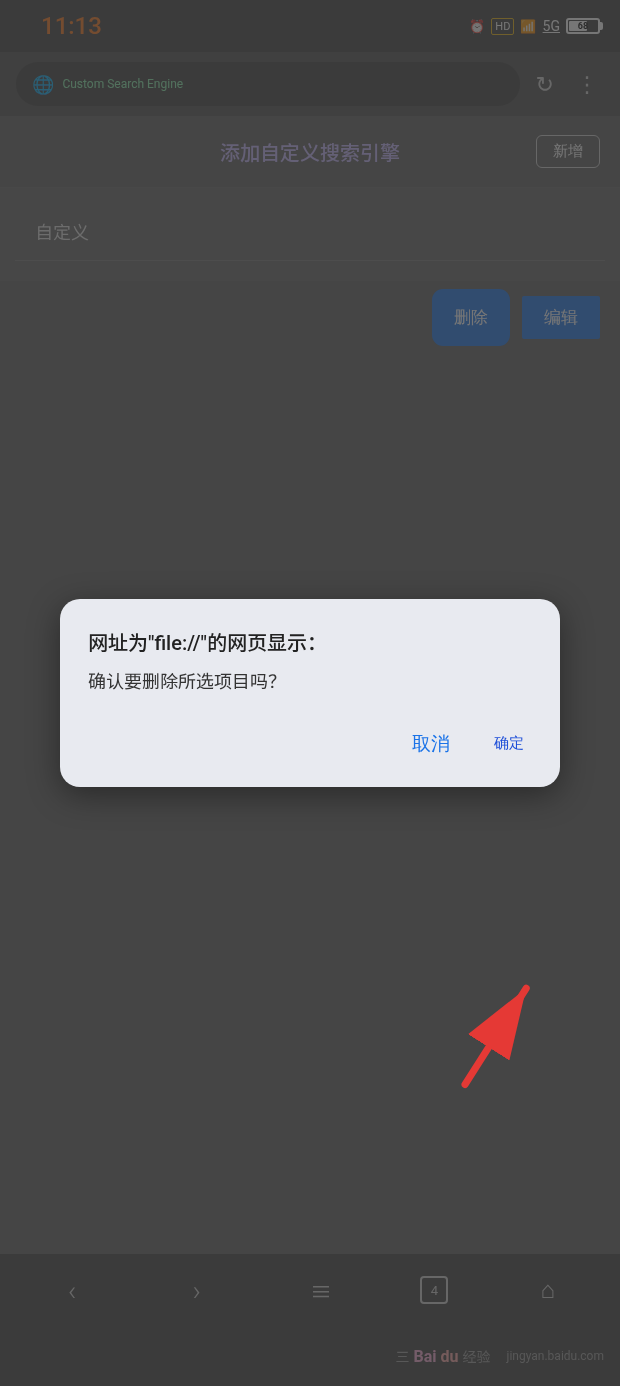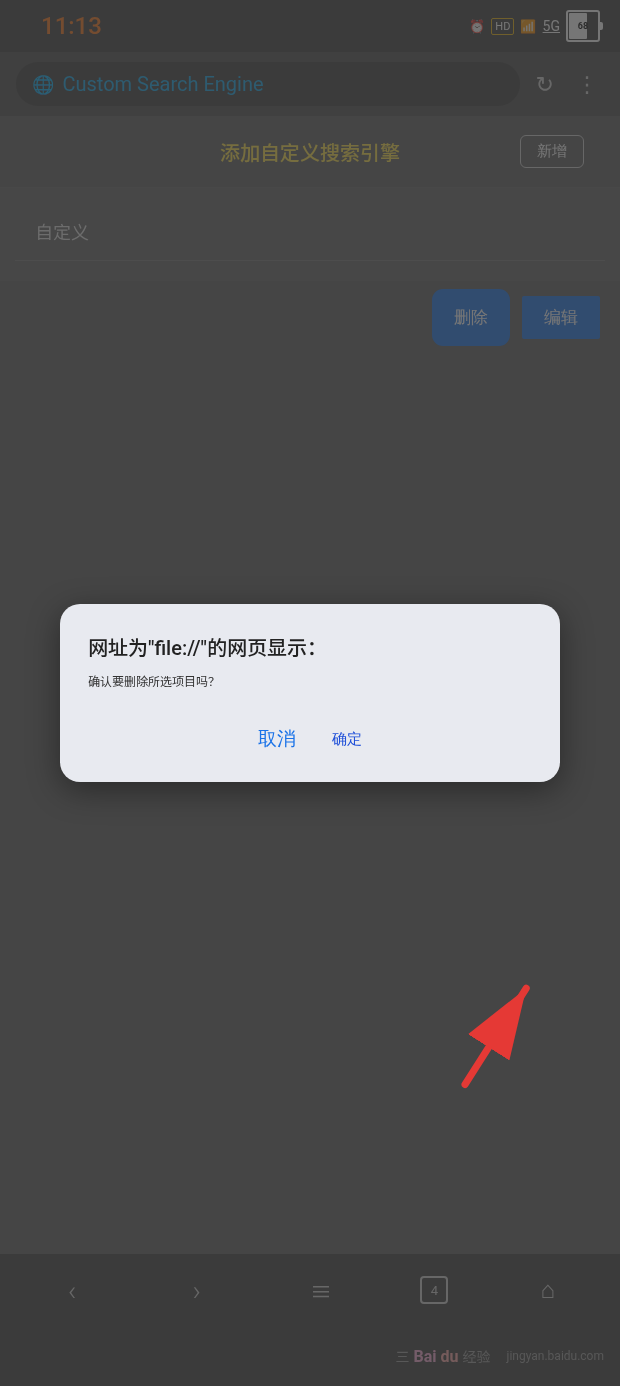--- a/index.html
+++ b/index.html
@@ -36,21 +36,21 @@
     .status-icon {
       color: #fff;
       font-size: 13px;
     }
     .battery-icon {
       display: inline-flex;
       align-items: center;
       border: 2px solid #fff;
       border-radius: 3px;
       width: 34px;
-      height: 32px;
+      height: 16px;
       position: relative;
       padding: 1px;
     }
     .battery-icon::after {
       content: '';
       position: absolute;
       right: -5px;
       top: 50%;
       transform: translateY(-50%);
       width: 3px;
@@ -91,49 +91,49 @@
       display: flex;
       align-items: center;
       padding: 0 16px;
       gap: 8px;
     }
     .globe-icon {
       color: #aaa;
       font-size: 18px;
     }
     .address-text {
-      color: #0ea5e9;
-      font-size: 20px;
+      color: #86efac;
+      font-size: 12px;
       flex: 1;
     }
     .browser-action-btn {
       color: #ccc;
       font-size: 22px;
       padding: 6px;
       cursor: pointer;
     }
 
     
     .page-header {
       background: #5a5a5a;
       height: 72px;
       display: flex;
       align-items: center;
       justify-content: center;
       position: relative;
       border-bottom: 1px solid #666;
     }
     .page-title {
-      color: #fde047;
+      color: #c4b5fd;
       font-size: 20px;
       font-weight: 500;
     }
     .add-button {
       position: absolute;
-      right: 36px;
+      right: 20px;
       background: transparent;
       border: 1.5px solid #ccc;
       border-radius: 6px;
       color: #fff;
       font-size: 15px;
       padding: 6px 16px;
       cursor: pointer;
     }
 
     
@@ -206,28 +206,28 @@
     }
     .dialog-title {
       color: #222;
       font-size: 20px;
       font-weight: 500;
       margin-bottom: 12px;
       line-height: 1.4;
     }
     .dialog-message {
       color: #333;
-      font-size: 12px;
+      font-size: 18px;
       margin-bottom: 28px;
       line-height: 1.4;
     }
     .dialog-buttons {
       display: flex;
-      justify-content: center;
-      gap: 20px;
+      justify-content: flex-end;
+      gap: 28px;
     }
     .dialog-btn-cancel {
       background: transparent;
       border: none;
       color: #1a73e8;
       font-size: 19px;
       font-weight: 500;
       cursor: pointer;
       padding: 8px 8px;
     }

